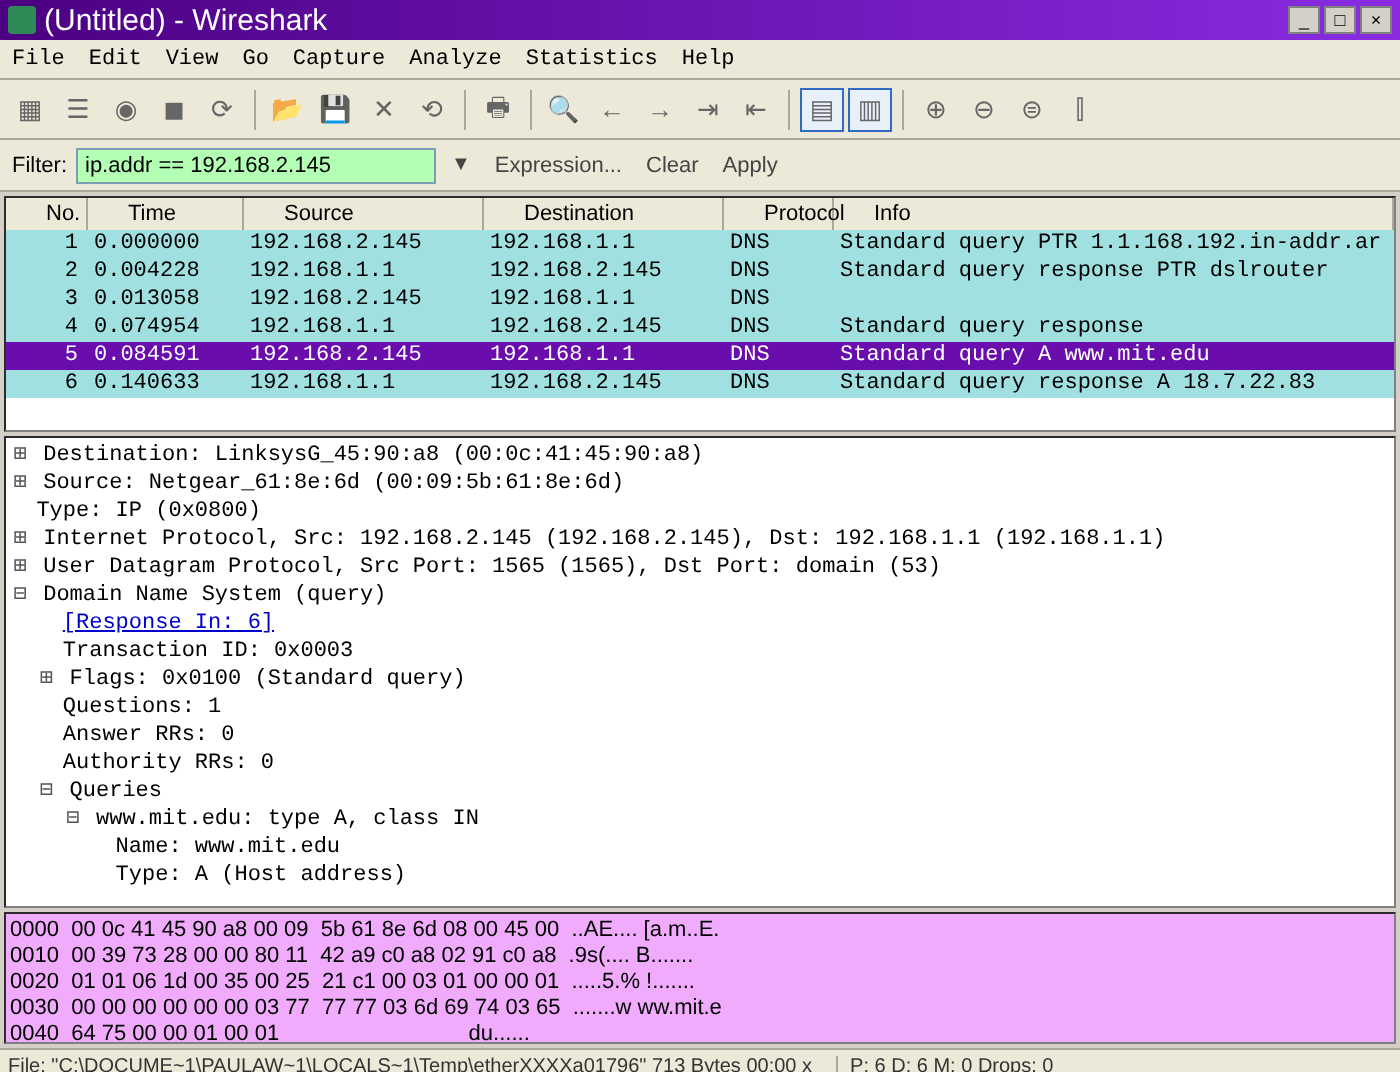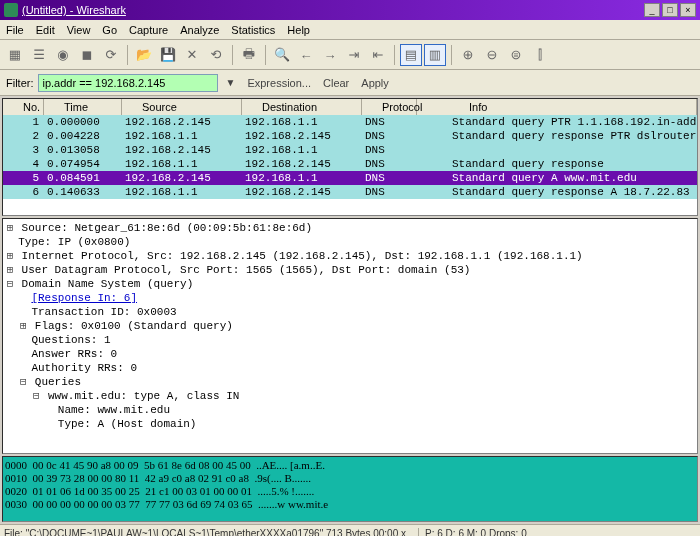--- a/index.html
+++ b/index.html
@@ -1,52 +1,52 @@
 <!DOCTYPE html>
 <html><head>
 <meta charset="utf-8">
 <style>
   * { box-sizing: border-box; margin: 0; padding: 0; }
   body { font-family: Tahoma, sans-serif; font-size: 11px; background: #d4d0c8; width: 700px; height: 536px; overflow: hidden; }
 
   .titlebar { background: linear-gradient(to right, #4b0082, #8a2be2); height: 20px; display: flex; align-items: center; padding: 0 4px; color: #fff; }
   .titlebar .icon { width: 14px; height: 14px; background: #2e8b57; border-radius: 2px; margin-right: 4px; }
-  .titlebar .title { flex: 1; font-size: 11px; text-decoration: underline; }
+  .titlebar .title { flex: 1; font-size: 15px; }
   .titlebar .winbtns { display: flex; gap: 2px; }
   .titlebar .winbtn { width: 16px; height: 14px; background: #d4d0c8; border: 1px solid #808080; font-size: 9px; display:flex;align-items:center;justify-content:center; color:#000;}
 
-  .menubar { background: #ece9d8; height: 20px; display: flex; align-items: center; padding: 0 6px; gap: 12px; border-bottom: 1px solid #aca899; }
+  .menubar { background: #ece9d8; height: 20px; display: flex; align-items: center; padding: 0 6px; gap: 12px; border-bottom: 1px solid #aca899; font-family: Liberation Mono, monospace; }
   .menubar span { font-size: 11px; cursor: default; }
 
   .toolbar { background: #ece9d8; height: 30px; display: flex; align-items: center; padding: 0 4px; gap: 2px; border-bottom: 1px solid #aca899; }
   .tbtn { width: 22px; height: 22px; border: 1px solid transparent; display:flex; align-items:center; justify-content:center; font-size:13px; color:#666; }
   .tsep { width:1px; height:20px; background:#aca899; margin:0 3px; }
   .tbtn.boxed { border:1px solid #316ac5; background:#e8f0fc; }
 
   .filterbar { background: #ece9d8; height: 26px; display: flex; align-items: center; padding: 0 6px; border-bottom: 1px solid #aca899; gap: 4px; }
   .filterbar label { font-size:11px; }
   .filterbar input { flex: 0 0 180px; height: 18px; font-size: 11px; padding: 1px 4px; background: #b3ffb3; border: 1px solid #7f9db9; }
   .filterbar .fbtn { font-size: 11px; color: #444; cursor: pointer; padding: 2px 4px; }
   .filterbar .dd { font-size:10px; color:#444; padding:0 4px;}
 
   .packetlist { height: 118px; overflow-y: scroll; border: 1px inset #808080; margin: 2px; background: #fff; }
   .plhdr { display: flex; background: #ece9d8; position: sticky; top:0; }
   .plhdr div { border-right: 1px solid #aca899; padding: 2px 20px; font-size: 11px; }
-  .col-no { width: 40px; text-align:right;} .col-time { width: 78px; } .col-src { width: 120px; } .col-dst { width: 120px; } .col-proto { width: 55px; } .col-info { flex: 1; margin-left: 32px; }
+  .col-no { width: 40px; text-align:right;} .col-time { width: 78px; } .col-src { width: 120px; } .col-dst { width: 120px; } .col-proto { width: 55px; } .col-info { flex: 1; }
   .plrow { display: flex; font-family: "Courier New", monospace; font-size: 11px; }
   .plrow div { padding: 1px 4px; white-space: nowrap; overflow: hidden; }
   .plrow.cyan { background: #a0e0e0; }
   .plrow.sel { background: #6a0dad; color: #fff; }
 
   .details { height: 236px; overflow-y: scroll; border: 1px inset #808080; margin: 2px; background: #fff; font-family: "Courier New", monospace; font-size: 11px; padding: 2px; }
   .details .ln { white-space: pre; line-height: 14px; }
   .details .link { color: #0000cc; text-decoration: underline; }
   .exp { display:inline-block; width:10px; text-align:center; color:#555;}
 
-  .hexpane { height: 66px; overflow-y: scroll; border: 1px inset #808080; margin: 2px; background: #14b8a6; font-family: Liberation Serif, serif; font-size: 11px; padding: 2px; }
+  .hexpane { height: 66px; overflow-y: scroll; border: 1px inset #808080; margin: 2px; background: #f0abfc; font-family: Liberation Sans, sans-serif; font-size: 11px; padding: 2px; }
   .hexpane .ln { white-space: pre; line-height: 13px; }
 
   .statusbar { height: 18px; background: #ece9d8; border-top: 1px solid #aca899; display: flex; align-items: center; font-size: 10px; padding: 0 4px; gap:12px; color:#333;}
   .statusbar .cell { border-left: 1px solid #aca899; padding-left: 6px; }
 </style>
 </head>
 <body>
 
 <div class="titlebar">
   <div class="icon"></div>
@@ -161,40 +161,42 @@
         <div class="col-time">0.140633</div>
         <div class="col-src">192.168.1.1</div>
         <div class="col-dst">192.168.2.145</div>
         <div class="col-proto">DNS</div>
         <div class="col-info">Standard query response A 18.7.22.83</div>
       </div>
     </div>
 </div>
 
 <div class="details" id="details-pane">
+    <div class="ln"><span class="exp">⊞</span> Destination: LinksysG_45:90:a8 (00:0c:41:45:90:a8)</div>
     <div class="ln"><span class="exp">⊞</span> Source: Netgear_61:8e:6d (00:09:5b:61:8e:6d)</div>
     <div class="ln">  Type: IP (0x0800)</div>
     <div class="ln"><span class="exp">⊞</span> Internet Protocol, Src: 192.168.2.145 (192.168.2.145), Dst: 192.168.1.1 (192.168.1.1)</div>
     <div class="ln"><span class="exp">⊞</span> User Datagram Protocol, Src Port: 1565 (1565), Dst Port: domain (53)</div>
     <div class="ln"><span class="exp">⊟</span> Domain Name System (query)</div>
     <div class="ln">    <span class="link">[Response In: 6]</span></div>
     <div class="ln">    Transaction ID: 0x0003</div>
     <div class="ln">  <span class="exp">⊞</span> Flags: 0x0100 (Standard query)</div>
     <div class="ln">    Questions: 1</div>
     <div class="ln">    Answer RRs: 0</div>
     <div class="ln">    Authority RRs: 0</div>
     <div class="ln">  <span class="exp">⊟</span> Queries</div>
     <div class="ln">    <span class="exp">⊟</span> www.mit.edu: type A, class IN</div>
     <div class="ln">        Name: www.mit.edu</div>
-    <div class="ln">        Type: A (Host domain)</div>
+    <div class="ln">        Type: A (Host address)</div>
   </div>
 
 <div class="hexpane" id="hex-pane">
     <div class="ln">0000  00 0c 41 45 90 a8 00 09  5b 61 8e 6d 08 00 45 00  ..AE.... [a.m..E.</div>
     <div class="ln">0010  00 39 73 28 00 00 80 11  42 a9 c0 a8 02 91 c0 a8  .9s(.... B.......</div>
     <div class="ln">0020  01 01 06 1d 00 35 00 25  21 c1 00 03 01 00 00 01  .....5.% !.......</div>
     <div class="ln">0030  00 00 00 00 00 00 03 77  77 77 03 6d 69 74 03 65  .......w ww.mit.e</div>
+    <div class="ln">0040  64 75 00 00 01 00 01                               du......</div>
   </div>
 
 <div class="statusbar">
   <span>File: "C:\DOCUME~1\PAULAW~1\LOCALS~1\Temp\etherXXXXa01796" 713 Bytes 00:00 x</span>
   <span class="cell">P: 6 D: 6 M: 0 Drops: 0</span>
 </div>
 
 </body></html>

